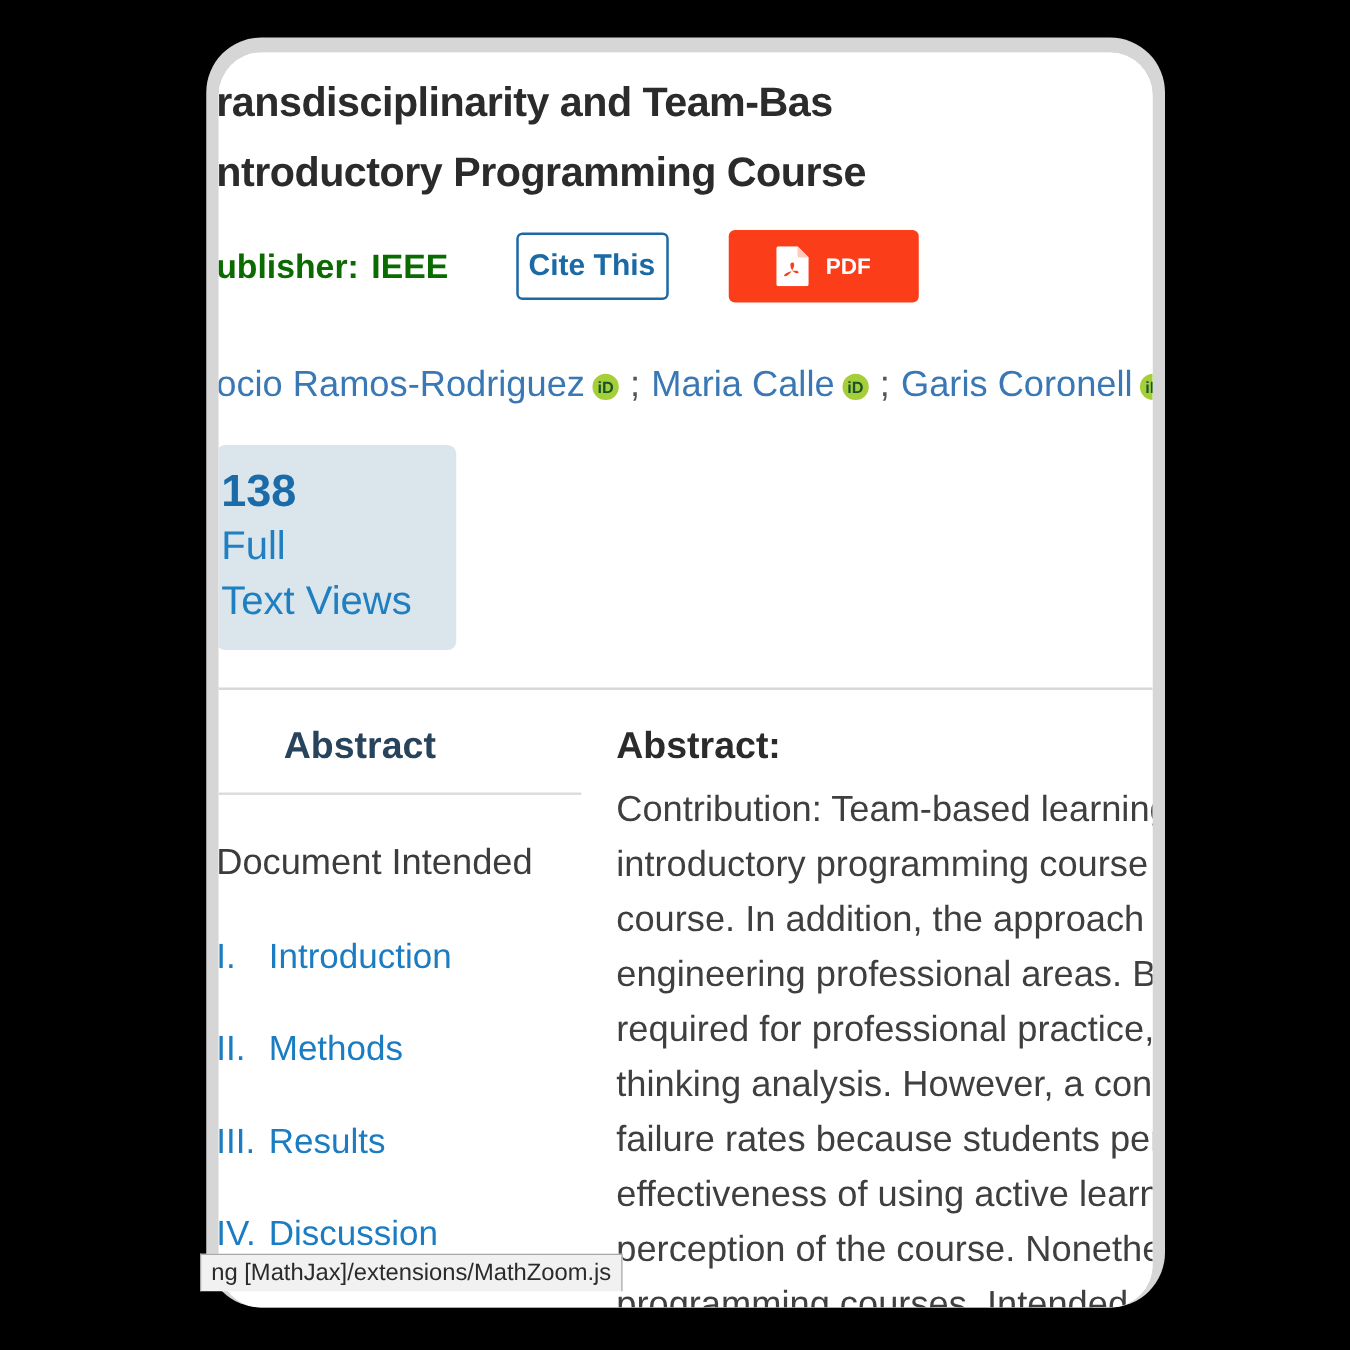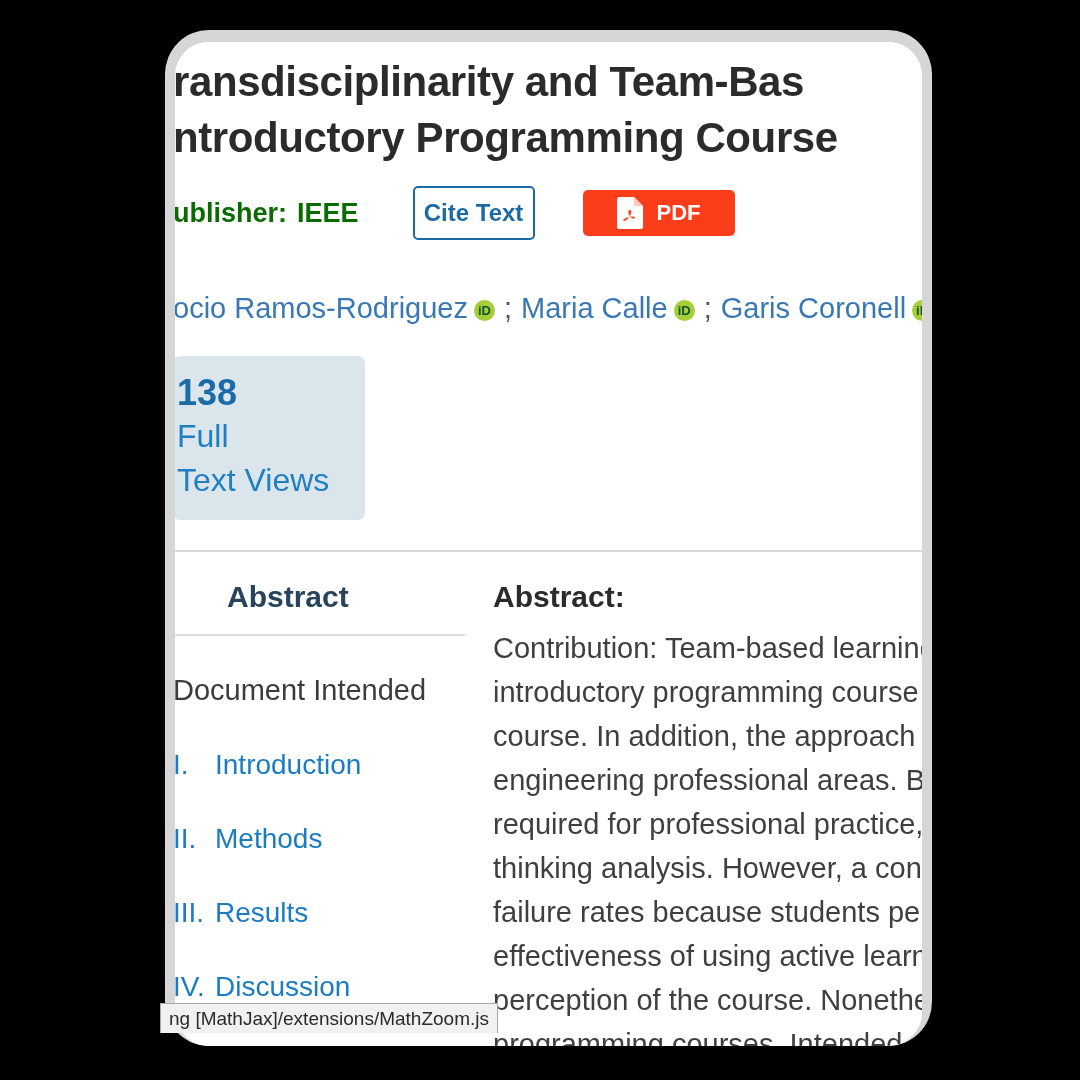--- a/index.html
+++ b/index.html
@@ -48,21 +48,21 @@
   #page {
     position: absolute;
     left: -106px;
     top: 0px;
     width: 1010px;
     background: #ffffff;
   }
 
   
   .title {
-    font-size: 42px;
+    font-size: 33px;
     font-weight: bold;
     color: #2b2b2b;
     line-height: 56px;
     letter-spacing: -0.4px;
     white-space: nowrap;
     padding-left: 104px;
     padding-top: 12px;
   }
   .title-line2 { padding-top: 0; }
 
@@ -99,26 +99,26 @@
     cursor: pointer;
     margin-right: 48px;
   }
 
   .pdf-btn {
     display: inline-flex;
     align-items: center;
     justify-content: center;
     gap: 14px;
     width: 152px;
-    height: 46px;
+    height: 58px;
     background: #fc3d1a;
     border: none;
     border-radius: 5px;
     color: #ffffff;
-    font-size: 22px;
+    font-size: 18px;
     font-weight: bold;
     cursor: pointer;
     box-sizing: border-box;
   }
   .pdf-glyph { width: 26px; height: 32px; display: block; }
 
   
   .authors {
     padding-left: 104px;
     margin-top: 44px;
@@ -267,21 +267,21 @@
 
         <div class="title">ransdisciplinarity and Team-Bas</div>
         <div class="title title-line2">ntroductory Programming Course</div>
 
         <div class="action-row">
           <div class="publisher">
             <span>ublisher:</span><span class="pub-name">IEEE</span>
           </div>
 
           <div class="cite-btn">
-            <span>Cite Text</span>
+            <span>Cite This</span>
           </div>
 
           <div class="pdf-btn">
             <span>
               <svg class="pdf-glyph" viewBox="0 0 26 32" xmlns="http://www.w3.org/2000/svg">
                 <path d="M2 0 H17 L26 9 V30 A2 2 0 0 1 24 32 H2 A2 2 0 0 1 0 30 V2 A2 2 0 0 1 2 0 Z" fill="#ffffff"></path>
                 <path d="M17 0 L26 9 H19 A2 2 0 0 1 17 7 Z" fill="#ffc9bd"></path>
                 <path d="M13 13 c1.4 0 1.7 1.6 1.1 3.3 c-0.6 1.8 -2 4.2 -3.6 5.8 c-1.4 1.4 -3.2 2.4 -4 1.8 c-0.8 -0.7 0.4 -2 2.6 -2.9 c2.6 -1.1 6.2 -1.7 7.8 -1.2 c1.4 0.4 1.3 1.6 0.2 1.8 c-1.4 0.3 -3.6 -1 -4.8 -3 c-1 -1.7 -1.3 -4 -0.6 -5.1 c0.3 -0.4 0.8 -0.5 1.3 -0.5 Z" fill="#fc3d1a"></path>
               </svg>
             </span>

